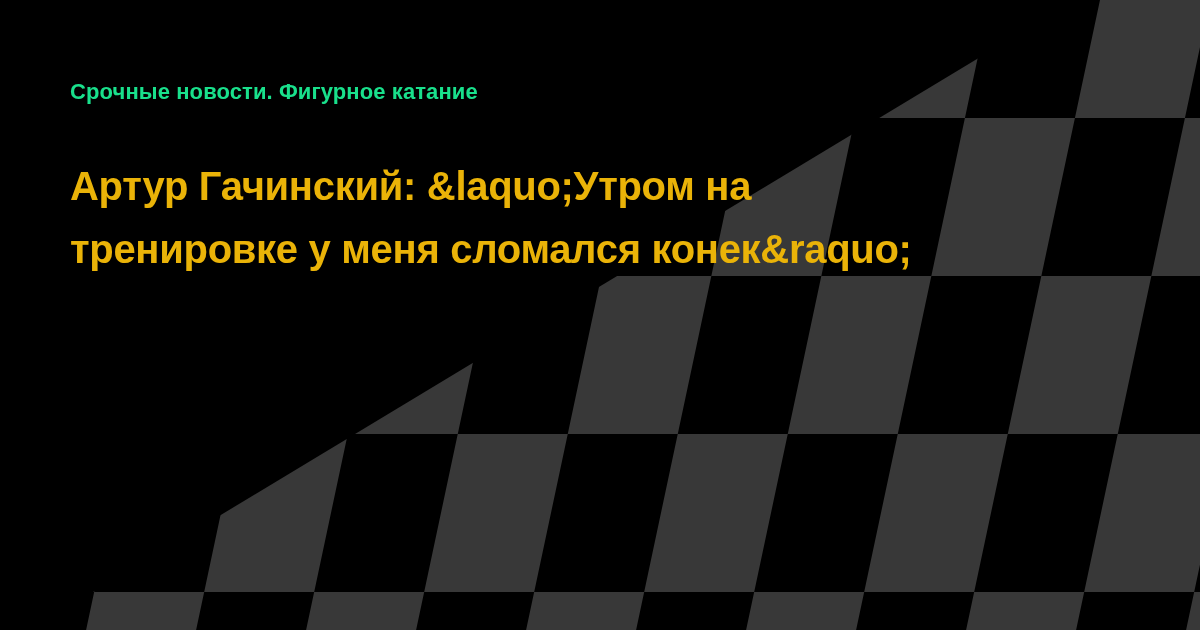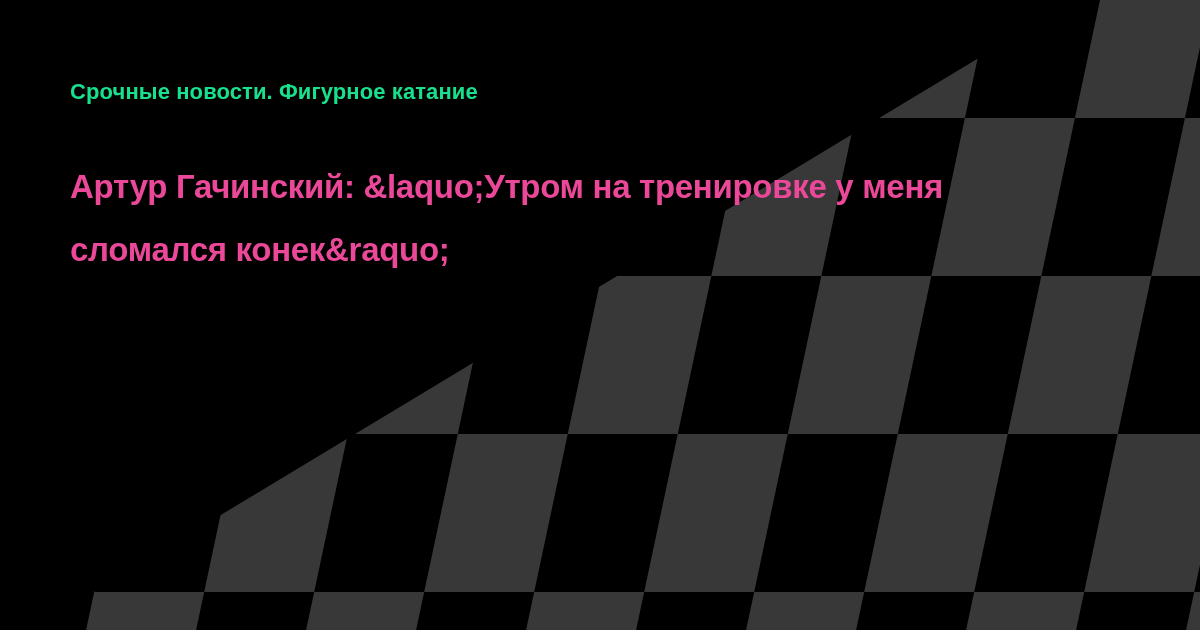--- a/index.html
+++ b/index.html
@@ -52,25 +52,25 @@
     color: #19E08C;
     white-space: nowrap;
   }
 
   .headline {
     position: absolute;
     left: 70px;
     top: 155px;
     margin: 0;
     width: 880px;
-    font-size: 33px;
+    font-size: 40px;
     line-height: 63px;
     font-weight: 700;
     letter-spacing: -0.3px;
-    color: #ec4899;
+    color: #eab308;
   }
 </style>
 </head>
 <body>
 
 <div class="card">
 
   <div class="pattern-layer">
     <svg viewBox="0 0 1200 630" xmlns="http://www.w3.org/2000/svg">
       <defs>

